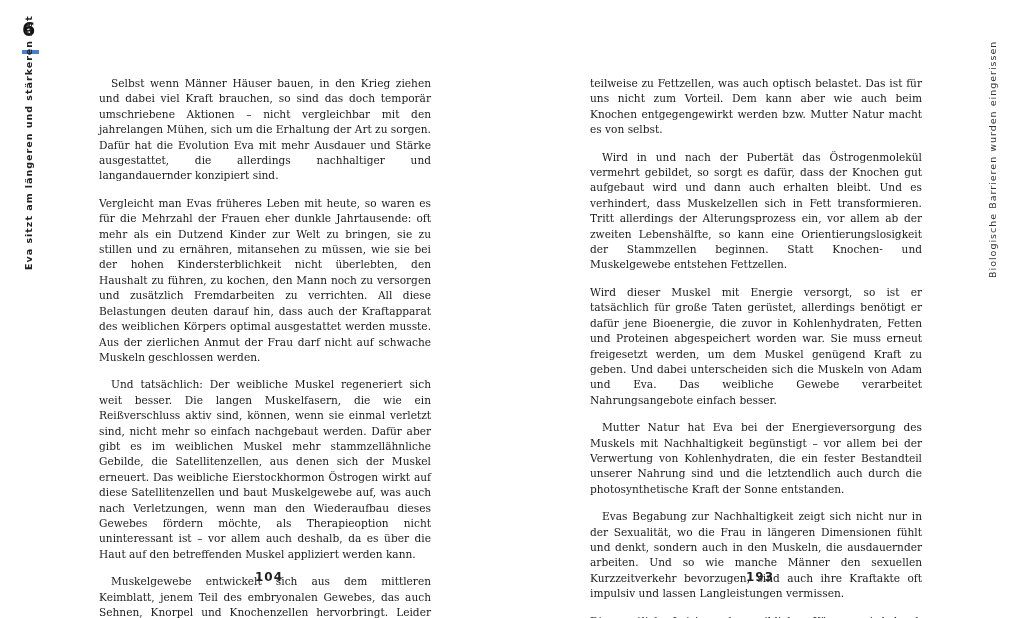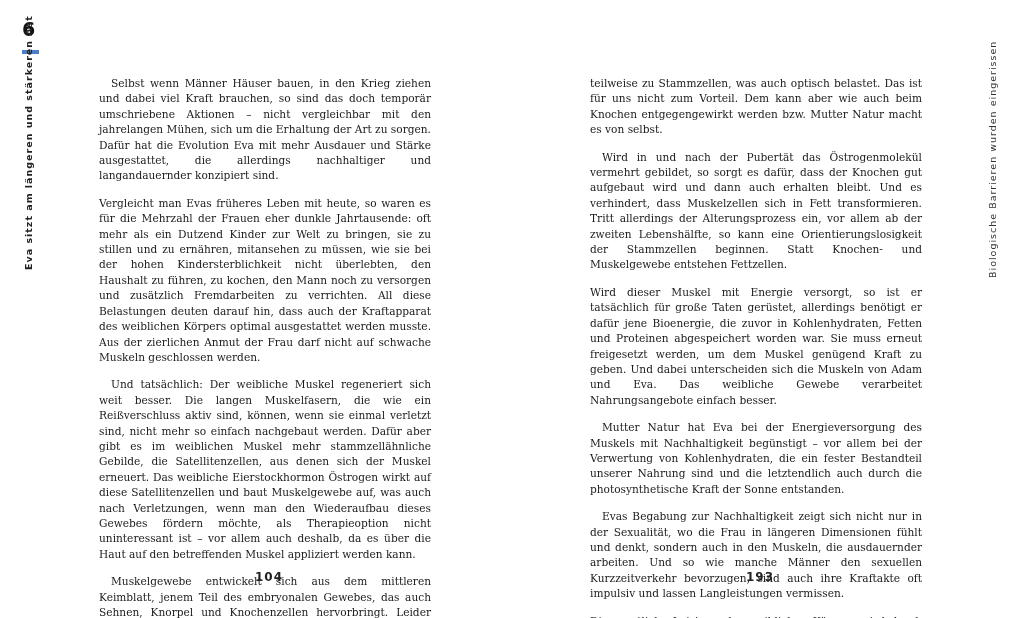--- a/index.html
+++ b/index.html
@@ -27,21 +27,21 @@
 <div class="side-right">Biologische Barrieren wurden eingerissen</div>
 
 <div class="page left">
   <p>Selbst wenn Männer Häuser bauen, in den Krieg ziehen und dabei viel Kraft brauchen, so sind das doch temporär umschriebene Aktionen – nicht vergleichbar mit den jahrelangen Mühen, sich um die Erhaltung der Art zu sorgen. Dafür hat die Evolution Eva mit mehr Ausdauer und Stärke ausgestattet, die allerdings nachhaltiger und langandauernder konzipiert sind.</p>
   <p class="noindent">Vergleicht man Evas früheres Leben mit heute, so waren es für die Mehrzahl der Frauen eher dunkle Jahrtausende: oft mehr als ein Dutzend Kinder zur Welt zu bringen, sie zu stillen und zu ernähren, mitansehen zu müssen, wie sie bei der hohen Kindersterblichkeit nicht überlebten, den Haushalt zu führen, zu kochen, den Mann noch zu versorgen und zusätzlich Fremdarbeiten zu verrichten. All diese Belastungen deuten darauf hin, dass auch der Kraftapparat des weiblichen Körpers optimal ausgestattet werden musste. Aus der zierlichen Anmut der Frau darf nicht auf schwache Muskeln geschlossen werden.</p>
   <p>Und tatsächlich: Der weibliche Muskel regeneriert sich weit besser. Die langen Muskelfasern, die wie ein Reißverschluss aktiv sind, können, wenn sie einmal verletzt sind, nicht mehr so einfach nachgebaut werden. Dafür aber gibt es im weiblichen Muskel mehr stammzellähnliche Gebilde, die Satellitenzellen, aus denen sich der Muskel erneuert. Das weibliche Eierstockhormon Östrogen wirkt auf diese Satellitenzellen und baut Muskelgewebe auf, was auch nach Verletzungen, wenn man den Wiederaufbau dieses Gewebes fördern möchte, als Therapieoption nicht uninteressant ist – vor allem auch deshalb, da es über die Haut auf den betreffenden Muskel appliziert werden kann.</p>
   <p>Muskelgewebe entwickelt sich aus dem mittleren Keimblatt, jenem Teil des embryonalen Gewebes, das auch Sehnen, Knorpel und Knochenzellen hervorbringt. Leider versuchen im Laufe des Alterns Teile der Stammzellen eine andere Konfiguration anzunehmen, nämlich die der Fettzellen, und das wird zu einer schmerzhaften Erfahrung des Alterns. Muskeln werden abgebaut und durch Fettzellen ersetzt. Ähnliches gilt für Knochen-, Knorpel- und Faszienzellen: Sie alle werden</p>
 </div>
 
 <div class="page right">
-  <p class="noindent">teilweise zu Stammzellen, was auch optisch belastet. Das ist für uns nicht zum Vorteil. Dem kann aber wie auch beim Knochen entgegengewirkt werden bzw. Mutter Natur macht es von selbst.</p>
+  <p class="noindent">teilweise zu Fettzellen, was auch optisch belastet. Das ist für uns nicht zum Vorteil. Dem kann aber wie auch beim Knochen entgegengewirkt werden bzw. Mutter Natur macht es von selbst.</p>
   <p>Wird in und nach der Pubertät das Östrogenmolekül vermehrt gebildet, so sorgt es dafür, dass der Knochen gut aufgebaut wird und dann auch erhalten bleibt. Und es verhindert, dass Muskelzellen sich in Fett transformieren. Tritt allerdings der Alterungsprozess ein, vor allem ab der zweiten Lebenshälfte, so kann eine Orientierungslosigkeit der Stammzellen beginnen. Statt Knochen- und Muskelgewebe entstehen Fettzellen.</p>
   <p class="noindent">Wird dieser Muskel mit Energie versorgt, so ist er tatsächlich für große Taten gerüstet, allerdings benötigt er dafür jene Bioenergie, die zuvor in Kohlenhydraten, Fetten und Proteinen abgespeichert worden war. Sie muss erneut freigesetzt werden, um dem Muskel genügend Kraft zu geben. Und dabei unterscheiden sich die Muskeln von Adam und Eva. Das weibliche Gewebe verarbeitet Nahrungsangebote einfach besser.</p>
   <p>Mutter Natur hat Eva bei der Energieversorgung des Muskels mit Nachhaltigkeit begünstigt – vor allem bei der Verwertung von Kohlenhydraten, die ein fester Bestandteil unserer Nahrung sind und die letztendlich auch durch die photosynthetische Kraft der Sonne entstanden.</p>
   <p>Evas Begabung zur Nachhaltigkeit zeigt sich nicht nur in der Sexualität, wo die Frau in längeren Dimensionen fühlt und denkt, sondern auch in den Muskeln, die ausdauernder arbeiten. Und so wie manche Männer den sexuellen Kurzzeitverkehr bevorzugen, sind auch ihre Kraftakte oft impulsiv und lassen Langleistungen vermissen.</p>
   <p class="noindent">Die sportliche Leistung des weiblichen Körpers wird durch die Hormone des Eierstockes in Rhythmen geteilt. Werden Kohlenhydrate abgebaut, so wird die in ihnen</p>
 </div>
 
 <div class="page-num left">104</div>
 <div class="page-num right">193</div>
 

